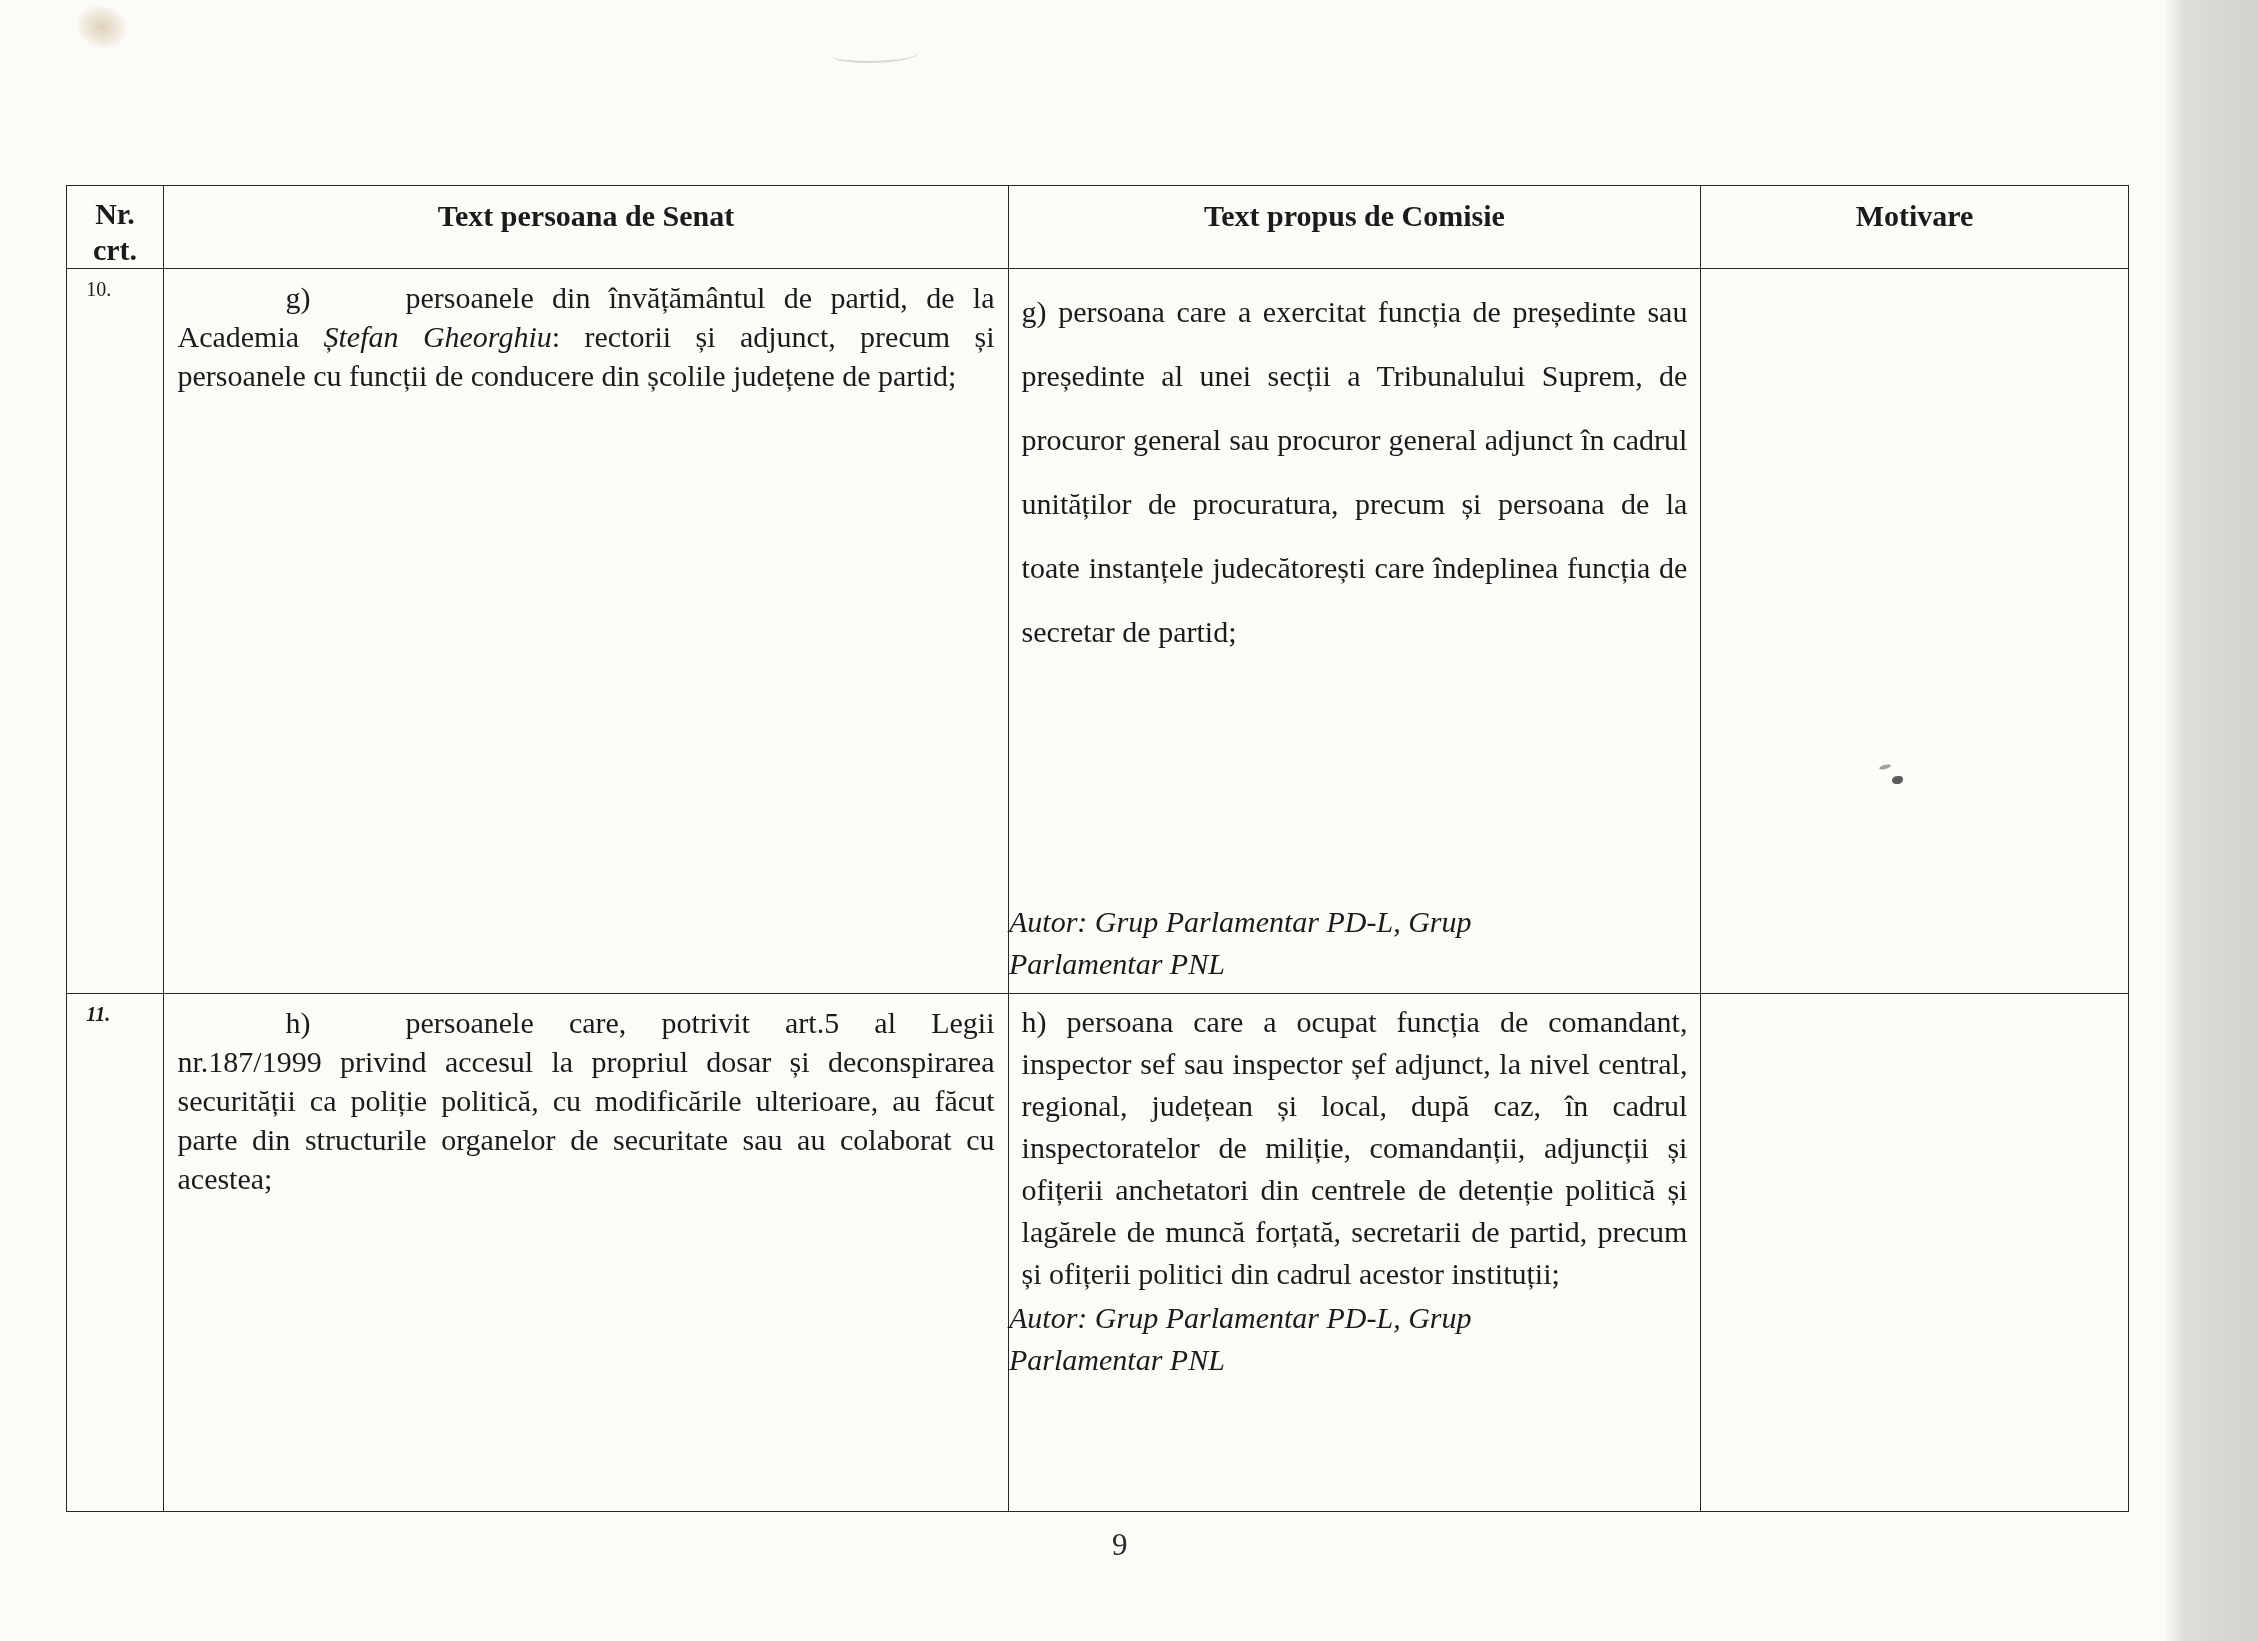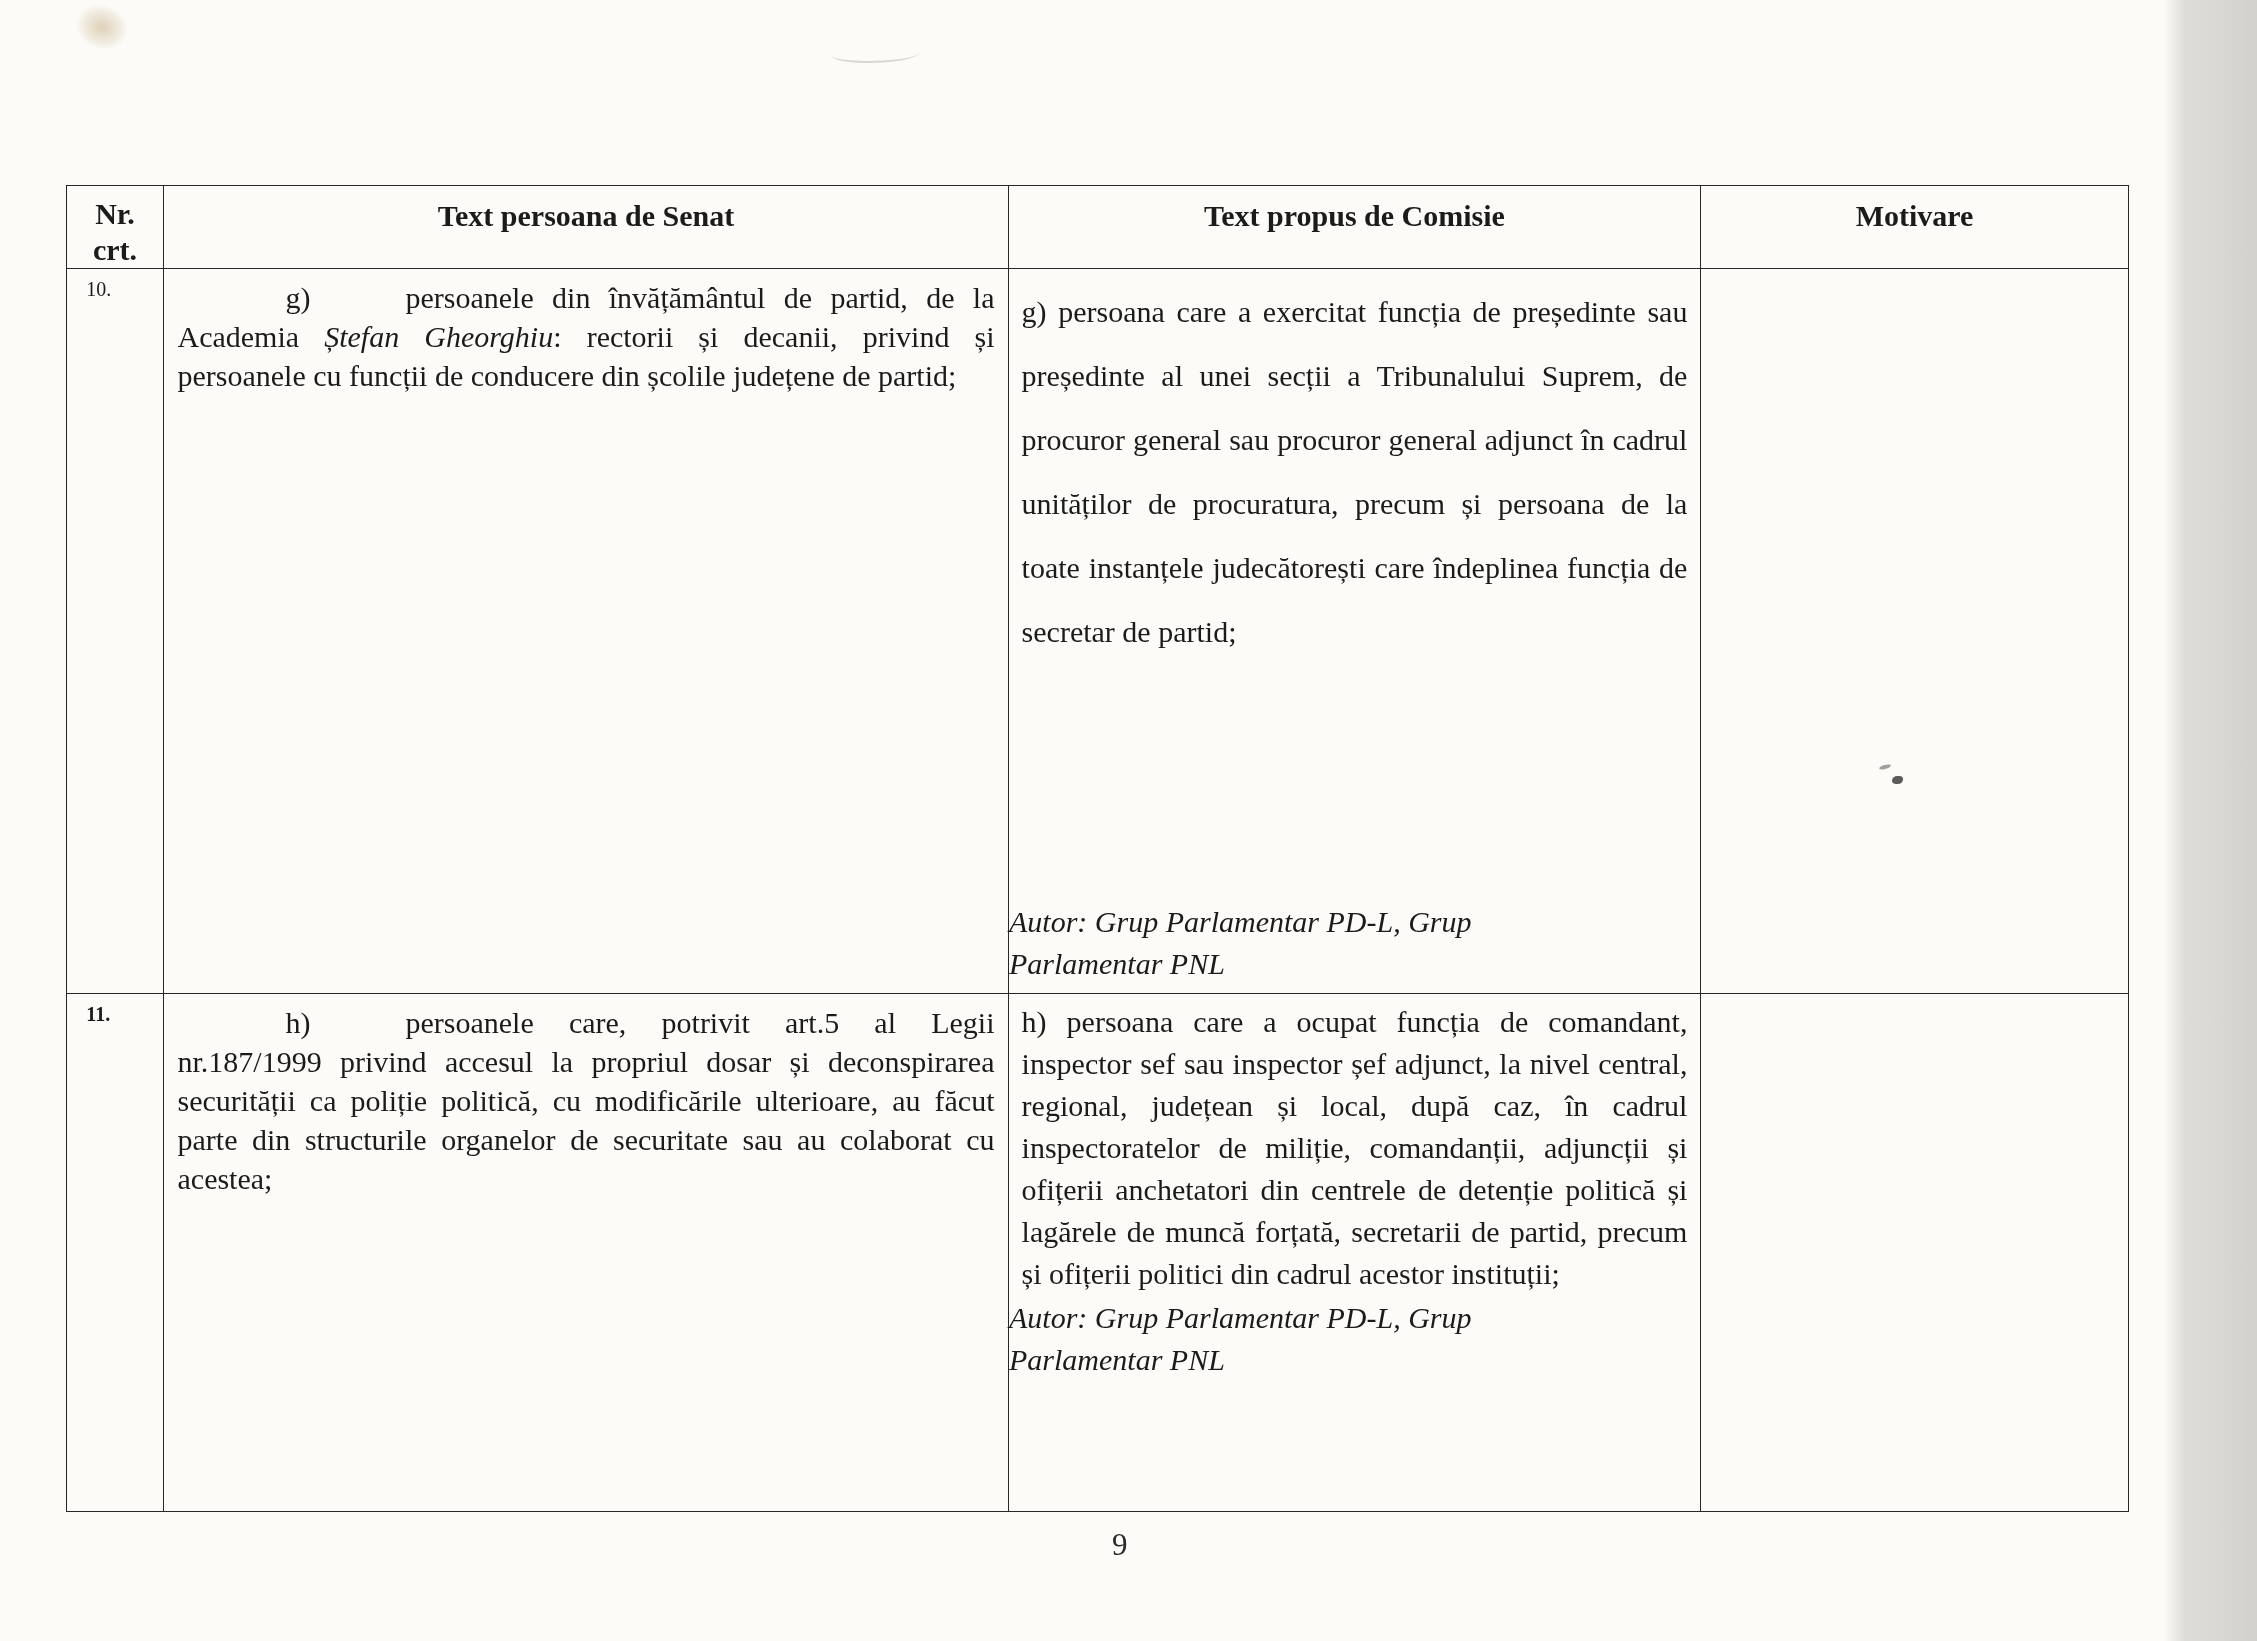--- a/index.html
+++ b/index.html
@@ -34,21 +34,21 @@
     vertical-align:top;
     font-size:30px;
     padding:0;
   }
   thead tr{height:82px;}
   th{font-weight:bold;text-align:center;vertical-align:top;padding-top:11.6px;line-height:36px;margin-left:24px;}
   th.nr-head{padding-top:9.7px;}
   tr.row-10{height:725px;}
   tr.row-11{height:518px;}
   td.nr-cell{padding:9.7px 0 0 19.3px;font-size:20px;}
-  tr.row-11 td.nr-cell{font-weight:bold;}
+  tr.row-11 td.nr-cell{font-weight:bold;font-style:italic;}
   td.senat-cell{padding:0;}
   .senat-par{
     margin:0;padding:9.7px 13.5px 0 13.5px;
     text-align:justify;line-height:39px;font-size:30px;
   }
   .item-lead{display:inline-block;margin-left:108px;}
   .lead-gap{display:inline-block;width:95px;}
   td.comisie-cell{position:relative;padding:0;}
   .comisie-par{
     margin:0;padding:7.7px 12.6px 0 12.6px;
@@ -98,21 +98,21 @@
       </th>
       <th>Text persoana de Senat</th>
       <th>Text propus de Comisie</th>
       <th>Motivare</th>
     </tr>
   </thead>
   <tbody>
     <tr class="row-10">
       <td class="nr-cell">10.</td>
       <td class="senat-cell">
-        <p class="senat-par"><span class="item-lead">g)</span><span class="lead-gap"></span><span>persoanele din învățământul de partid, de la Academia </span><em>Ștefan Gheorghiu</em><span>: rectorii și decanii, privind și persoanele cu funcții de conducere din școlile județene de partid;</span></p>
+        <p class="senat-par"><span class="item-lead">g)</span><span class="lead-gap"></span><span>persoanele din învățământul de partid, de la Academia </span><em>Ștefan Gheorghiu</em><span>: rectorii și adjunct, precum și persoanele cu funcții de conducere din școlile județene de partid;</span></p>
       </td>
       <td class="comisie-cell">
         <p class="comisie-par">g) persoana care a exercitat funcția de președinte sau președinte al unei secții a Tribunalului Suprem, de procuror general sau procuror general adjunct în cadrul unităților de procuratura, precum și persoana de la toate instanțele judecătorești care îndeplinea funcția de secretar de partid;</p>
         <div class="autor autor-bottom">
           <div>Autor: Grup Parlamentar PD-L, Grup</div>
           <div>Parlamentar PNL</div>
         </div>
       </td>
       <td class="motivare-cell">
         <span class="ink-speck"></span>

